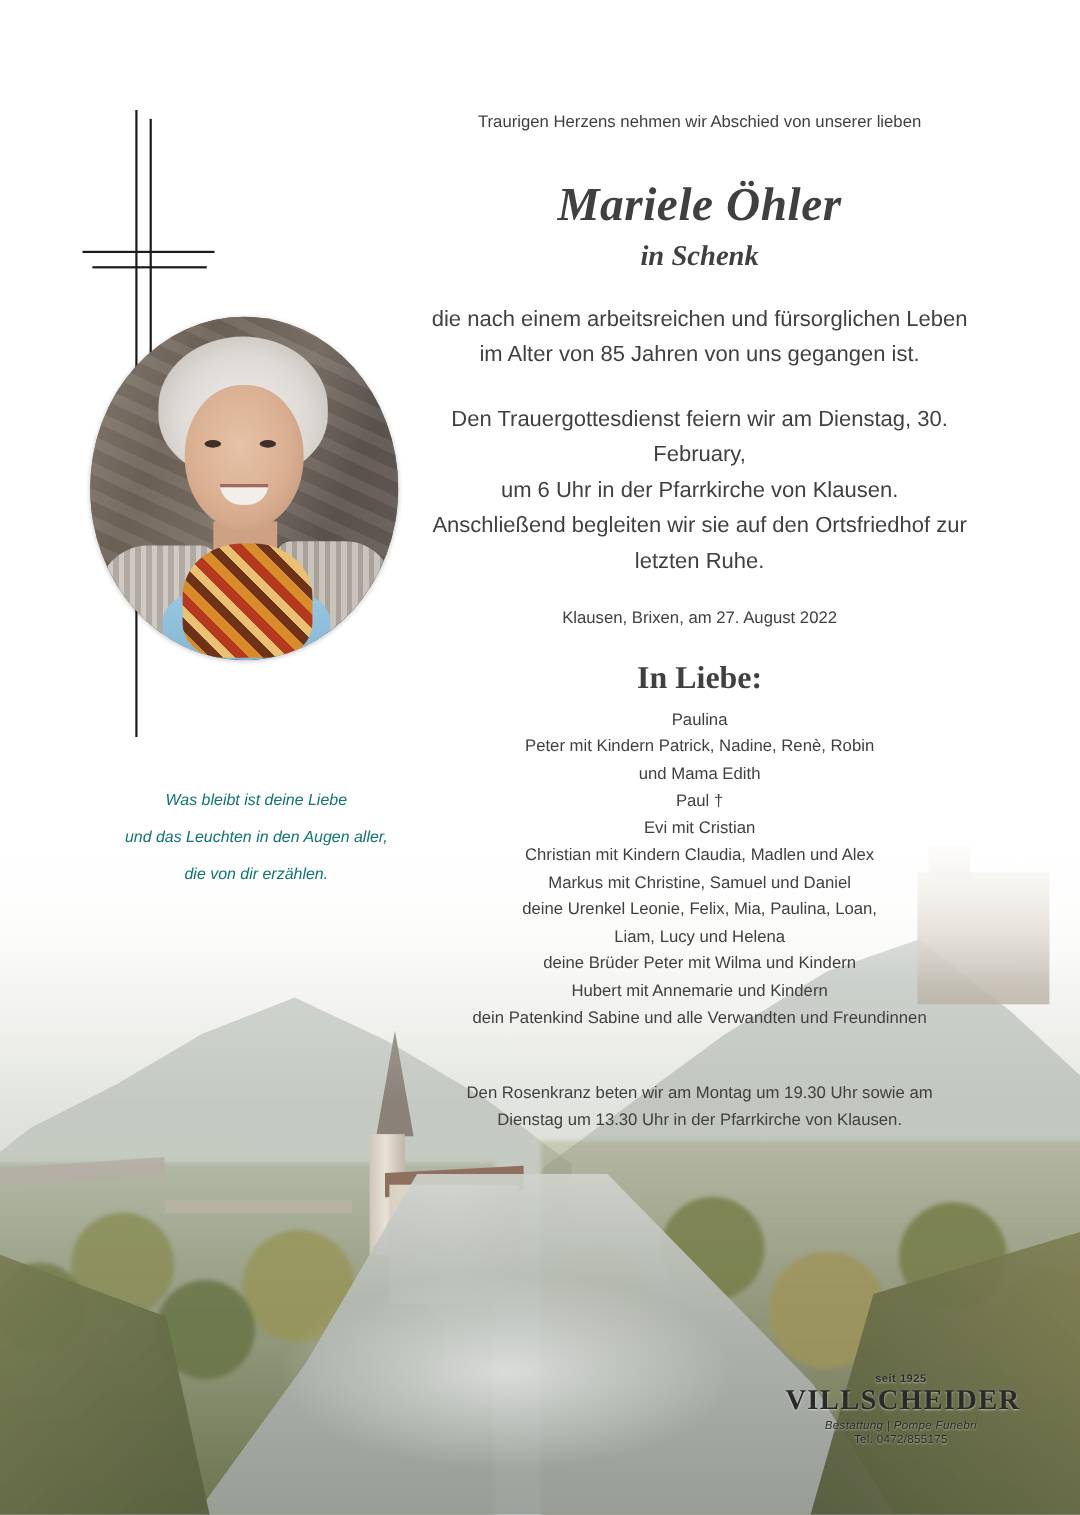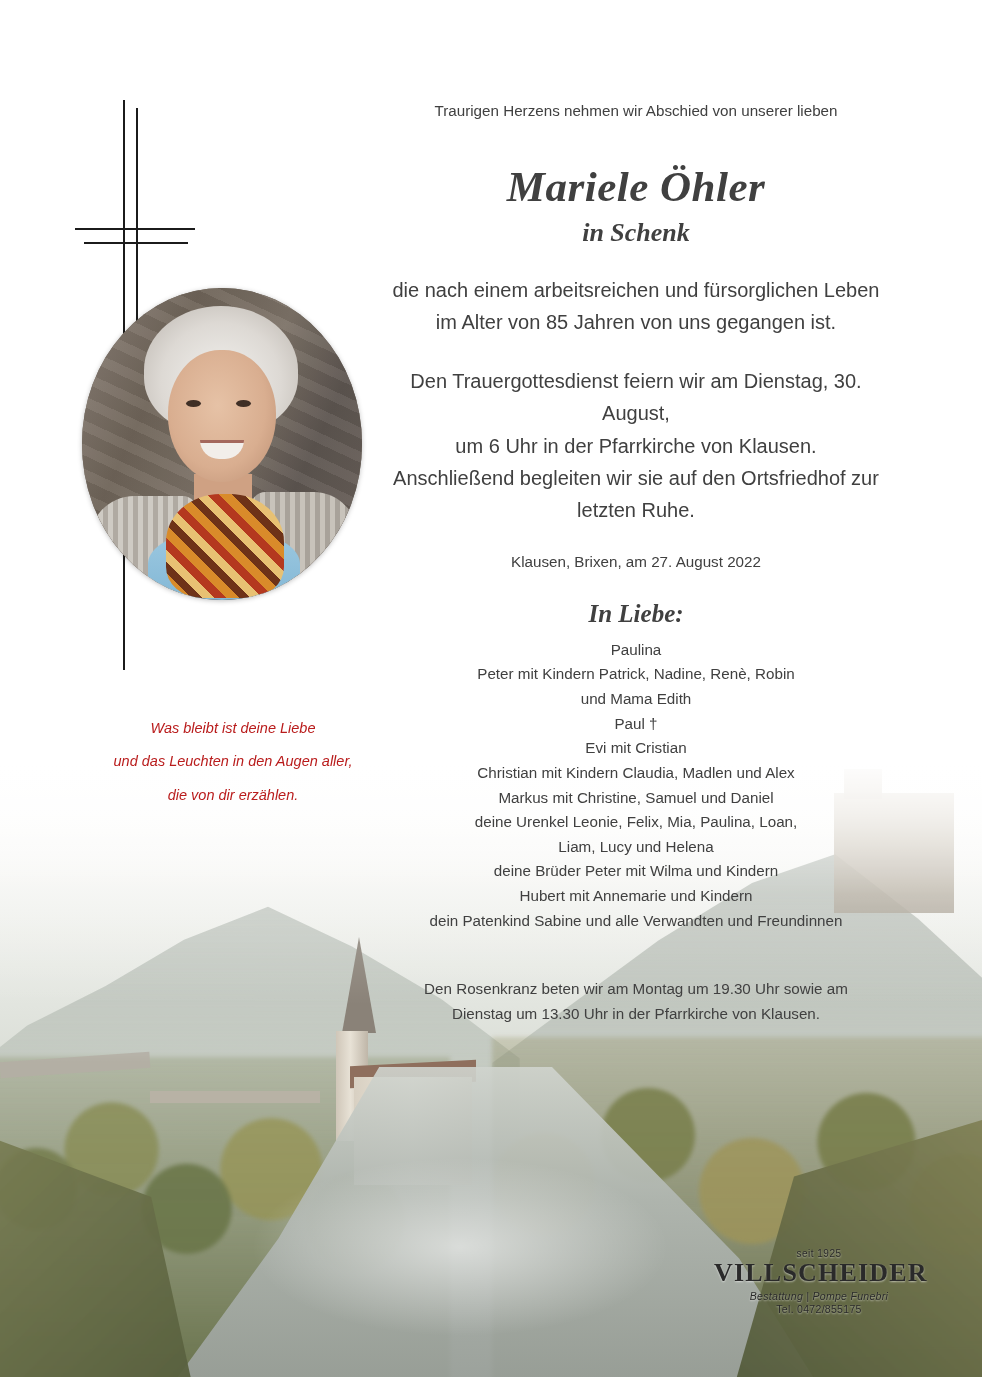--- a/index.html
+++ b/index.html
@@ -308,21 +308,21 @@
   
   .verse {
     position: absolute;
     left: 58px;
     top: 712px;
     width: 350px;
     text-align: center;
     font-style: italic;
     font-size: 14.5px;
     line-height: 2.3;
-    color: #b91c1c;
+    color: #0f766e;
   }
 
   
   .maintext {
     position: absolute;
     left: 376px;
     top: 100px;
     width: 520px;
     text-align: center;
     color: #404040;
@@ -348,23 +348,22 @@
     margin-top: 8px;
   }
   .para {
     font-size: 20px;
     line-height: 1.62;
     margin-top: 26px;
   }
   .place { font-size: 15.2px; margin-top: 26px; }
   .inliebe {
     font-family: "Liberation Serif", serif;
-    font-style: italic;
     font-weight: 700;
-    font-size: 25px;
+    font-size: 29px;
     margin-top: 30px;
   }
   .family {
     margin-top: 10px;
     font-size: 15.2px;
     line-height: 1.62;
   }
   .family div { white-space: nowrap; }
   .rosary {
     font-size: 15.2px;
@@ -375,21 +374,21 @@
   
   .logo {
     position: absolute;
     right: 58px;
     bottom: 62px;
     width: 210px;
     text-align: center;
     color: #2a2a2a;
     text-shadow: 0 1px 2px rgba(255,255,255,.55);
   }
-  .logo .seit { font-size: 10px; letter-spacing: .5px; }
+  .logo .seit { font-size: 10px; letter-spacing: .5px; font-weight: bold; }
   .logo .brand {
     font-family: "Liberation Serif", serif;
     font-weight: 700;
     font-size: 26px;
     letter-spacing: 1.2px;
     line-height: 1.1;
   }
   .logo .sub { font-size: 10.5px; letter-spacing: .3px; margin-top: 2px; font-style: italic; }
   .logo .tel { font-size: 10.5px; letter-spacing: .3px; margin-top: 1px; }
 </style>
@@ -451,21 +450,21 @@
     <div class="intro">Traurigen Herzens nehmen wir Abschied von unserer lieben</div>
     <div class="name">Mariele Öhler</div>
     <div class="name2">in Schenk</div>
 
     <div class="para">
       <div>die nach einem arbeitsreichen und fürsorglichen Leben</div>
       <div>im Alter von 85 Jahren von uns gegangen ist.</div>
     </div>
 
     <div class="para">
-      <div>Den Trauergottesdienst feiern wir am Dienstag, 30. August,</div>
+      <div>Den Trauergottesdienst feiern wir am Dienstag, 30. February,</div>
       <div>um 6 Uhr in der Pfarrkirche von Klausen.</div>
       <div>Anschließend begleiten wir sie auf den Ortsfriedhof zur letzten Ruhe.</div>
     </div>
 
     <div class="place">Klausen, Brixen, am 27. August 2022</div>
 
     <div class="inliebe">In Liebe:</div>
 
     <div class="family">
       <div>Paulina</div>

